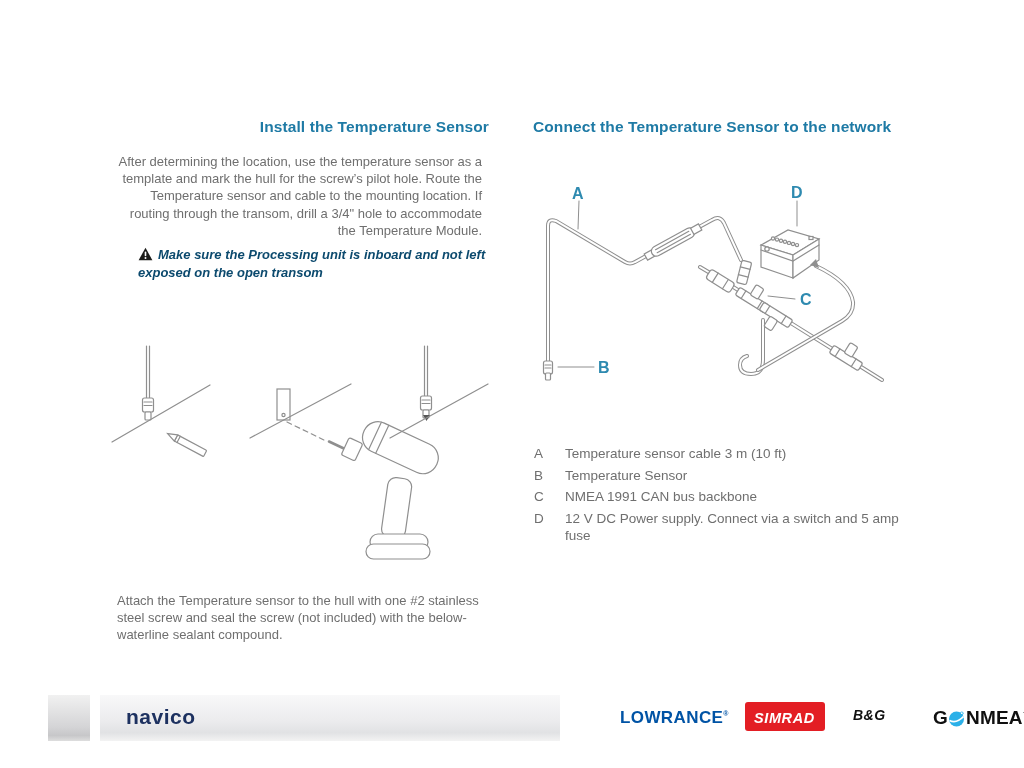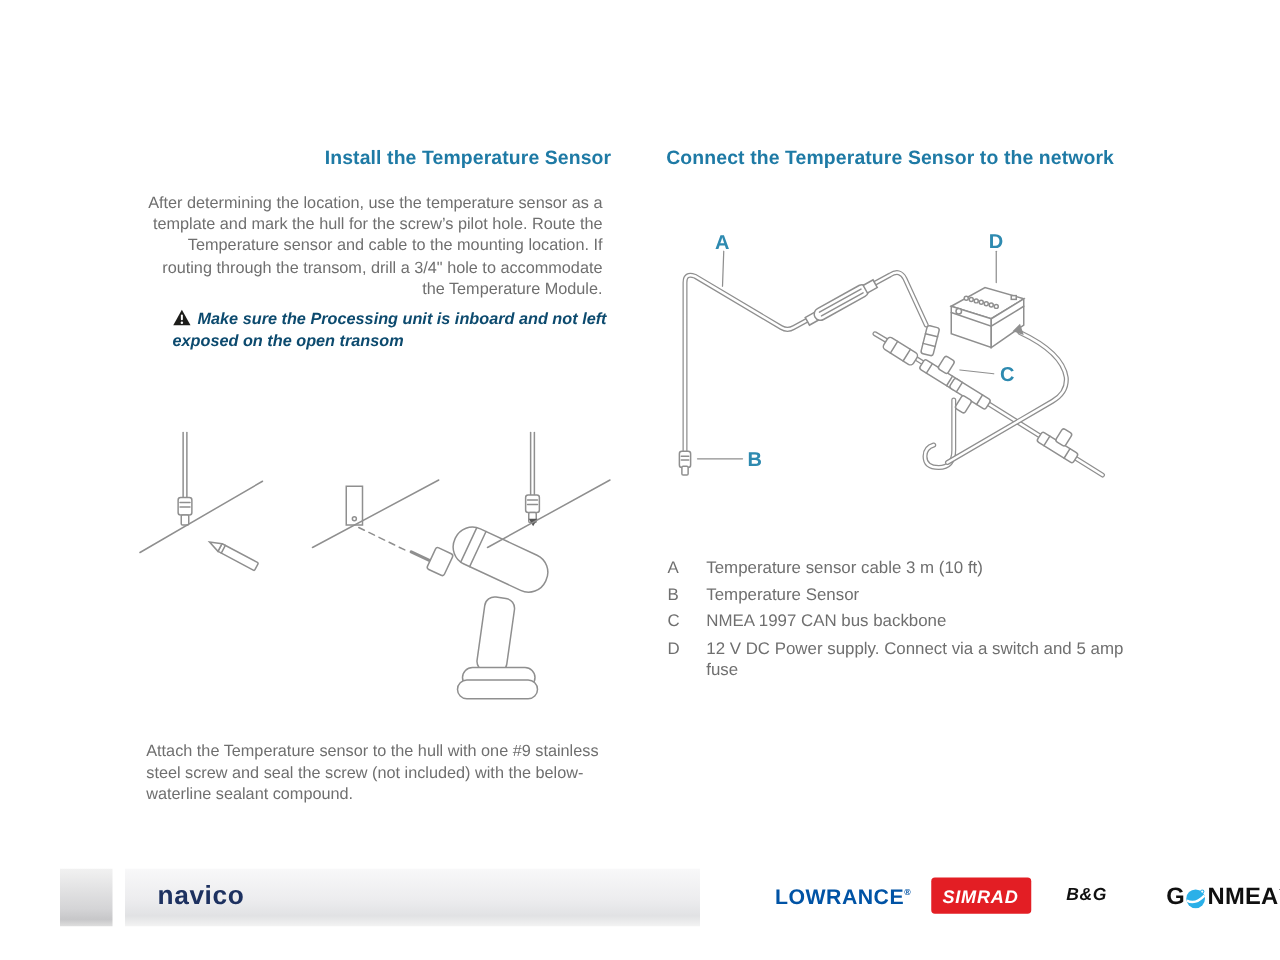--- a/index.html
+++ b/index.html
@@ -103,21 +103,21 @@
       <line x1="327.5" y1="8" x2="327.5" y2="58"></line>
       <rect x="320.5" y="58" width="11" height="14" rx="2" fill="#ffffff"></rect>
       <line x1="322" y1="62" x2="330" y2="62"></line>
       <line x1="322" y1="65.5" x2="330" y2="65.5"></line>
       <rect x="323" y="72" width="6" height="8" rx="1" fill="#ffffff"></rect>
       <path d="M323 77 L330 77 L326.5 83 Z" fill="#555555" stroke="none"></path>
       <line x1="290" y1="100" x2="388" y2="46"></line>
     </g>
   </svg>
 
-  <p class="bottomtxt">Attach the Temperature sensor to the hull with one #9 stainless steel screw and seal the screw (not included) with the below-waterline sealant compound.</p>
+  <p class="bottomtxt">Attach the Temperature sensor to the hull with one #2 stainless steel screw and seal the screw (not included) with the below-waterline sealant compound.</p>
 
   <div class="col-right-h">
     <h2 class="sec">Connect the Temperature Sensor to the network</h2>
   </div>
 
   <svg class="diagram" width="420" height="235" viewBox="0 0 420 235">
     <g stroke="#8f8f8f" fill="none" stroke-linecap="round">
 
       <line x1="49" y1="33" x2="48" y2="61" stroke-width="1"></line>
       <line x1="267" y1="33" x2="267" y2="58" stroke-width="1"></line>
@@ -218,21 +218,21 @@
     <div class="lrow">
       <span class="lkey">A</span>
       <span class="lval">Temperature sensor cable 3 m (10 ft)</span>
     </div>
     <div class="lrow">
       <span class="lkey">B</span>
       <span class="lval">Temperature Sensor</span>
     </div>
     <div class="lrow">
       <span class="lkey">C</span>
-      <span class="lval">NMEA 1997 CAN bus backbone</span>
+      <span class="lval">NMEA 1991 CAN bus backbone</span>
     </div>
     <div class="lrow">
       <span class="lkey">D</span>
       <span class="lval">12 V DC Power supply. Connect via a switch and 5 amp fuse</span>
     </div>
   </div>
 
   <div class="f-sq"></div>
   <div class="f-bar">
     <span class="navico">navico</span>

